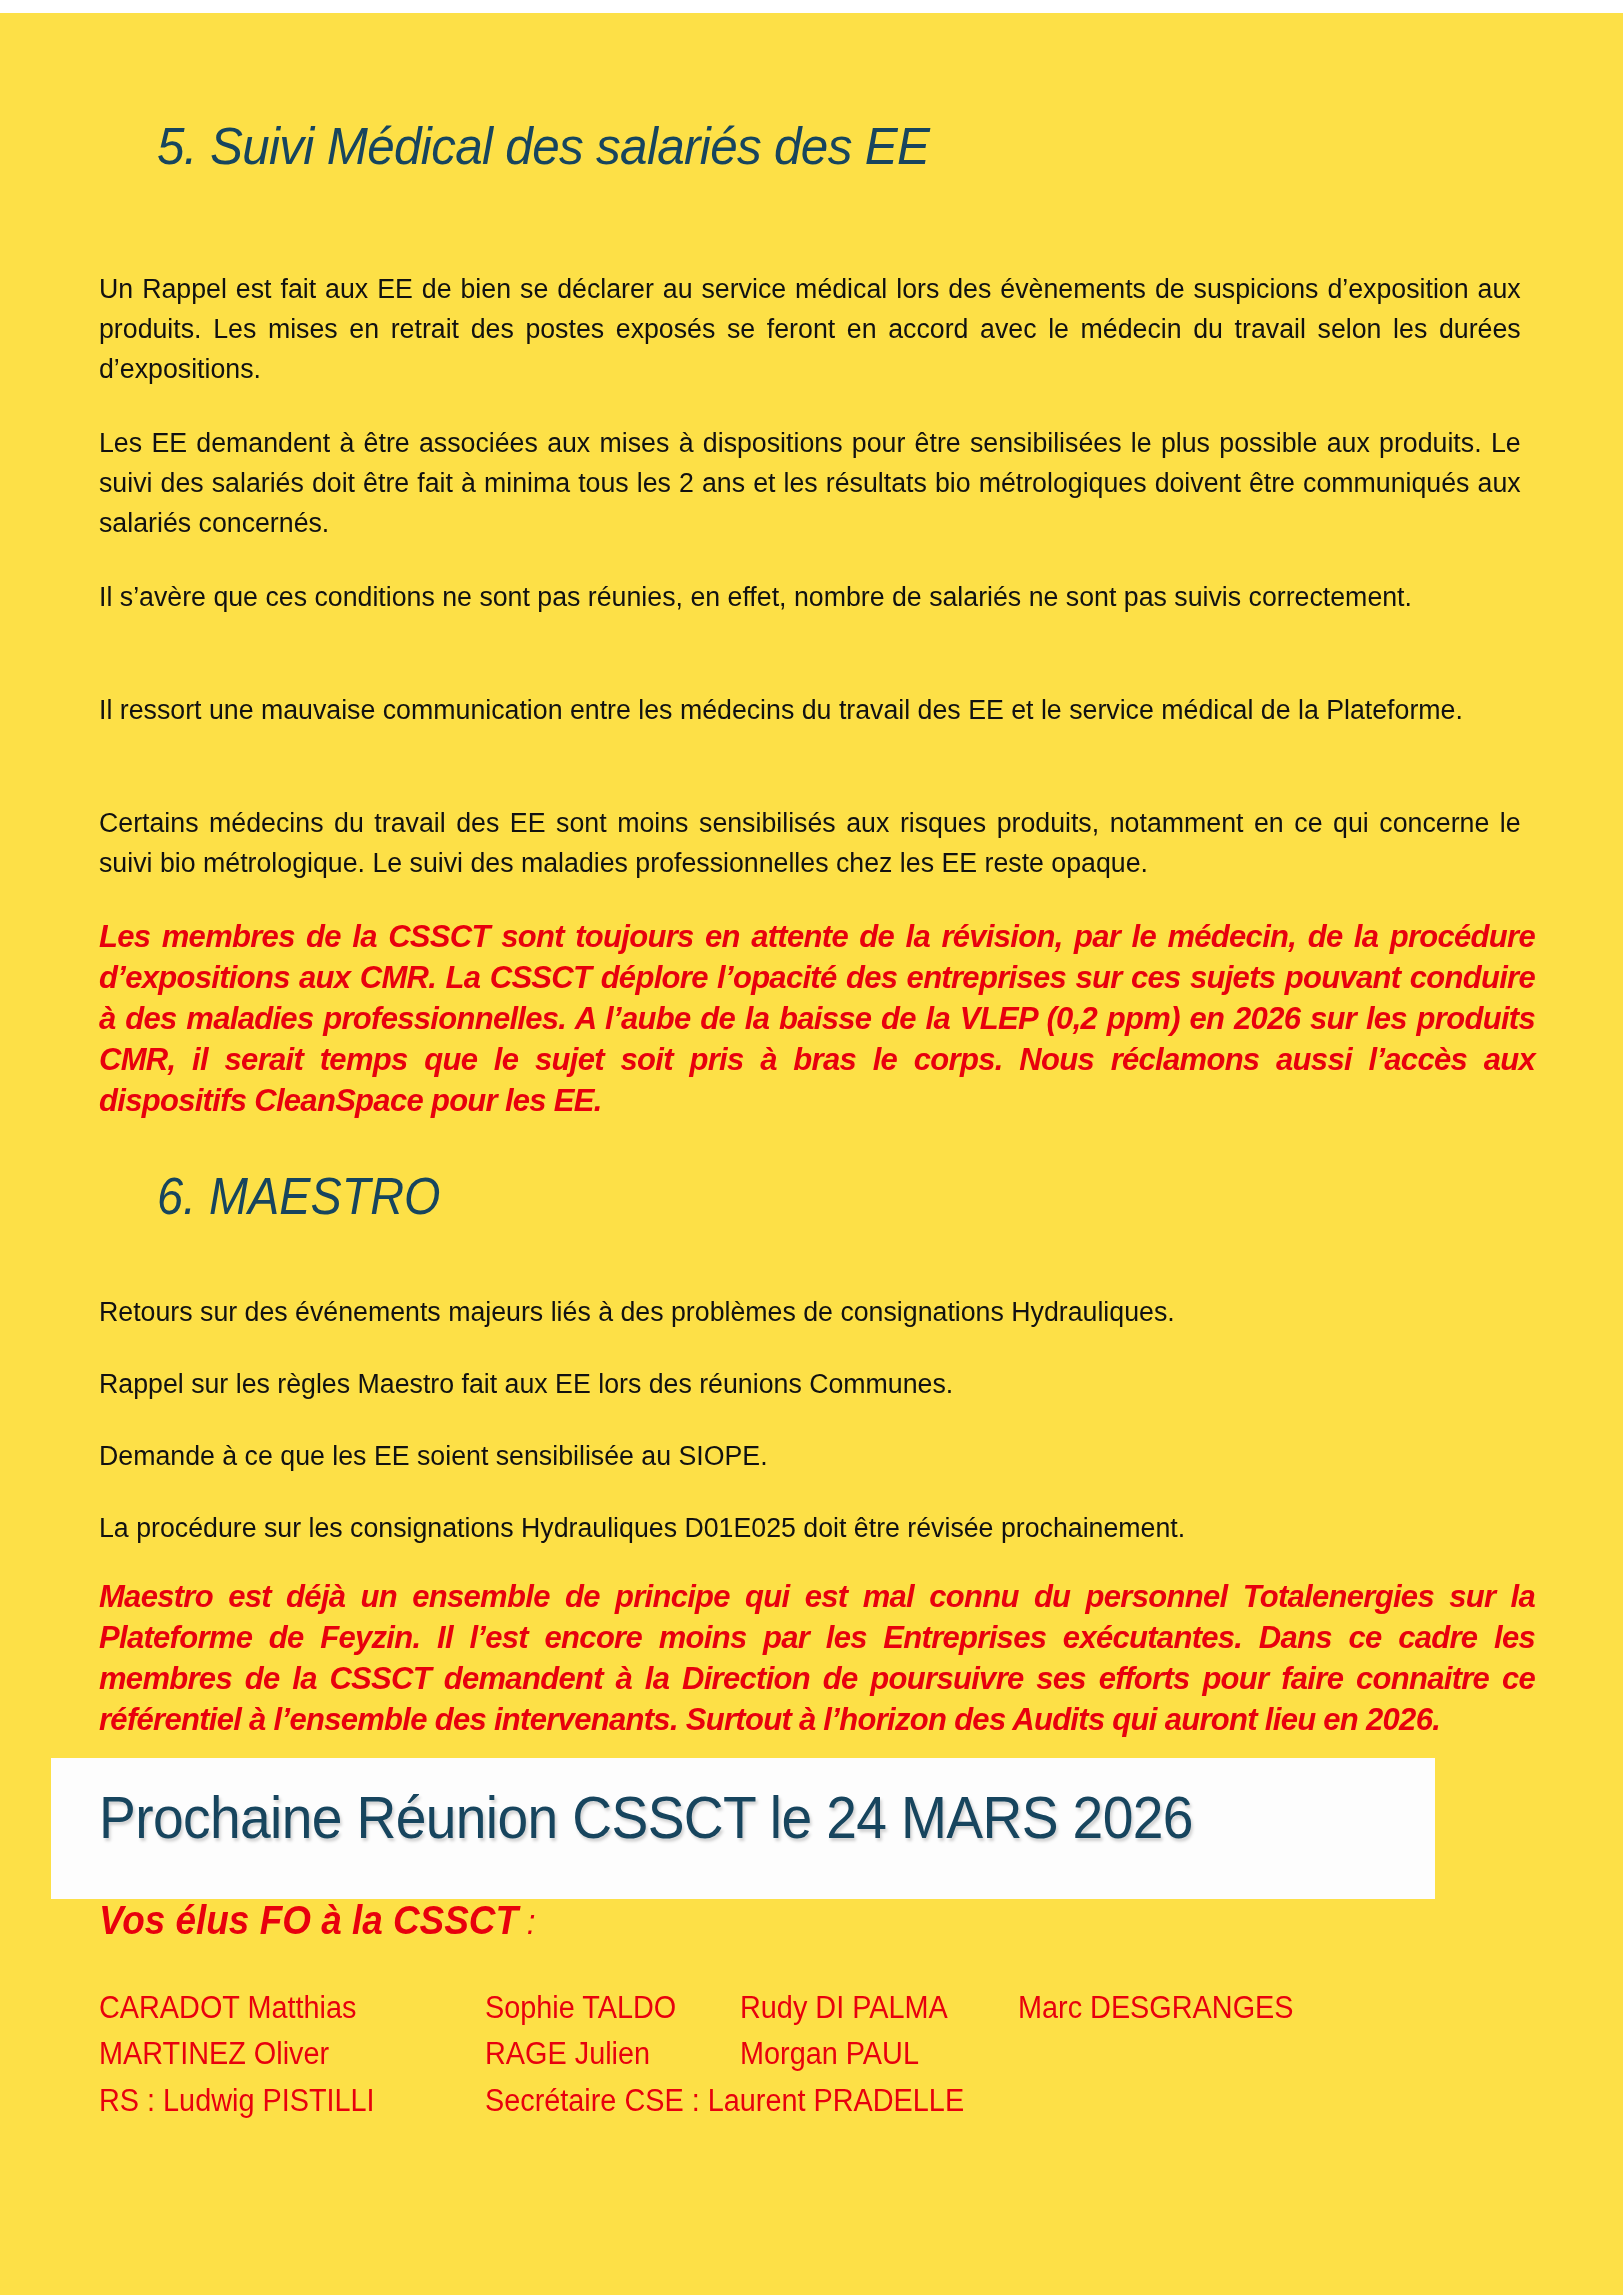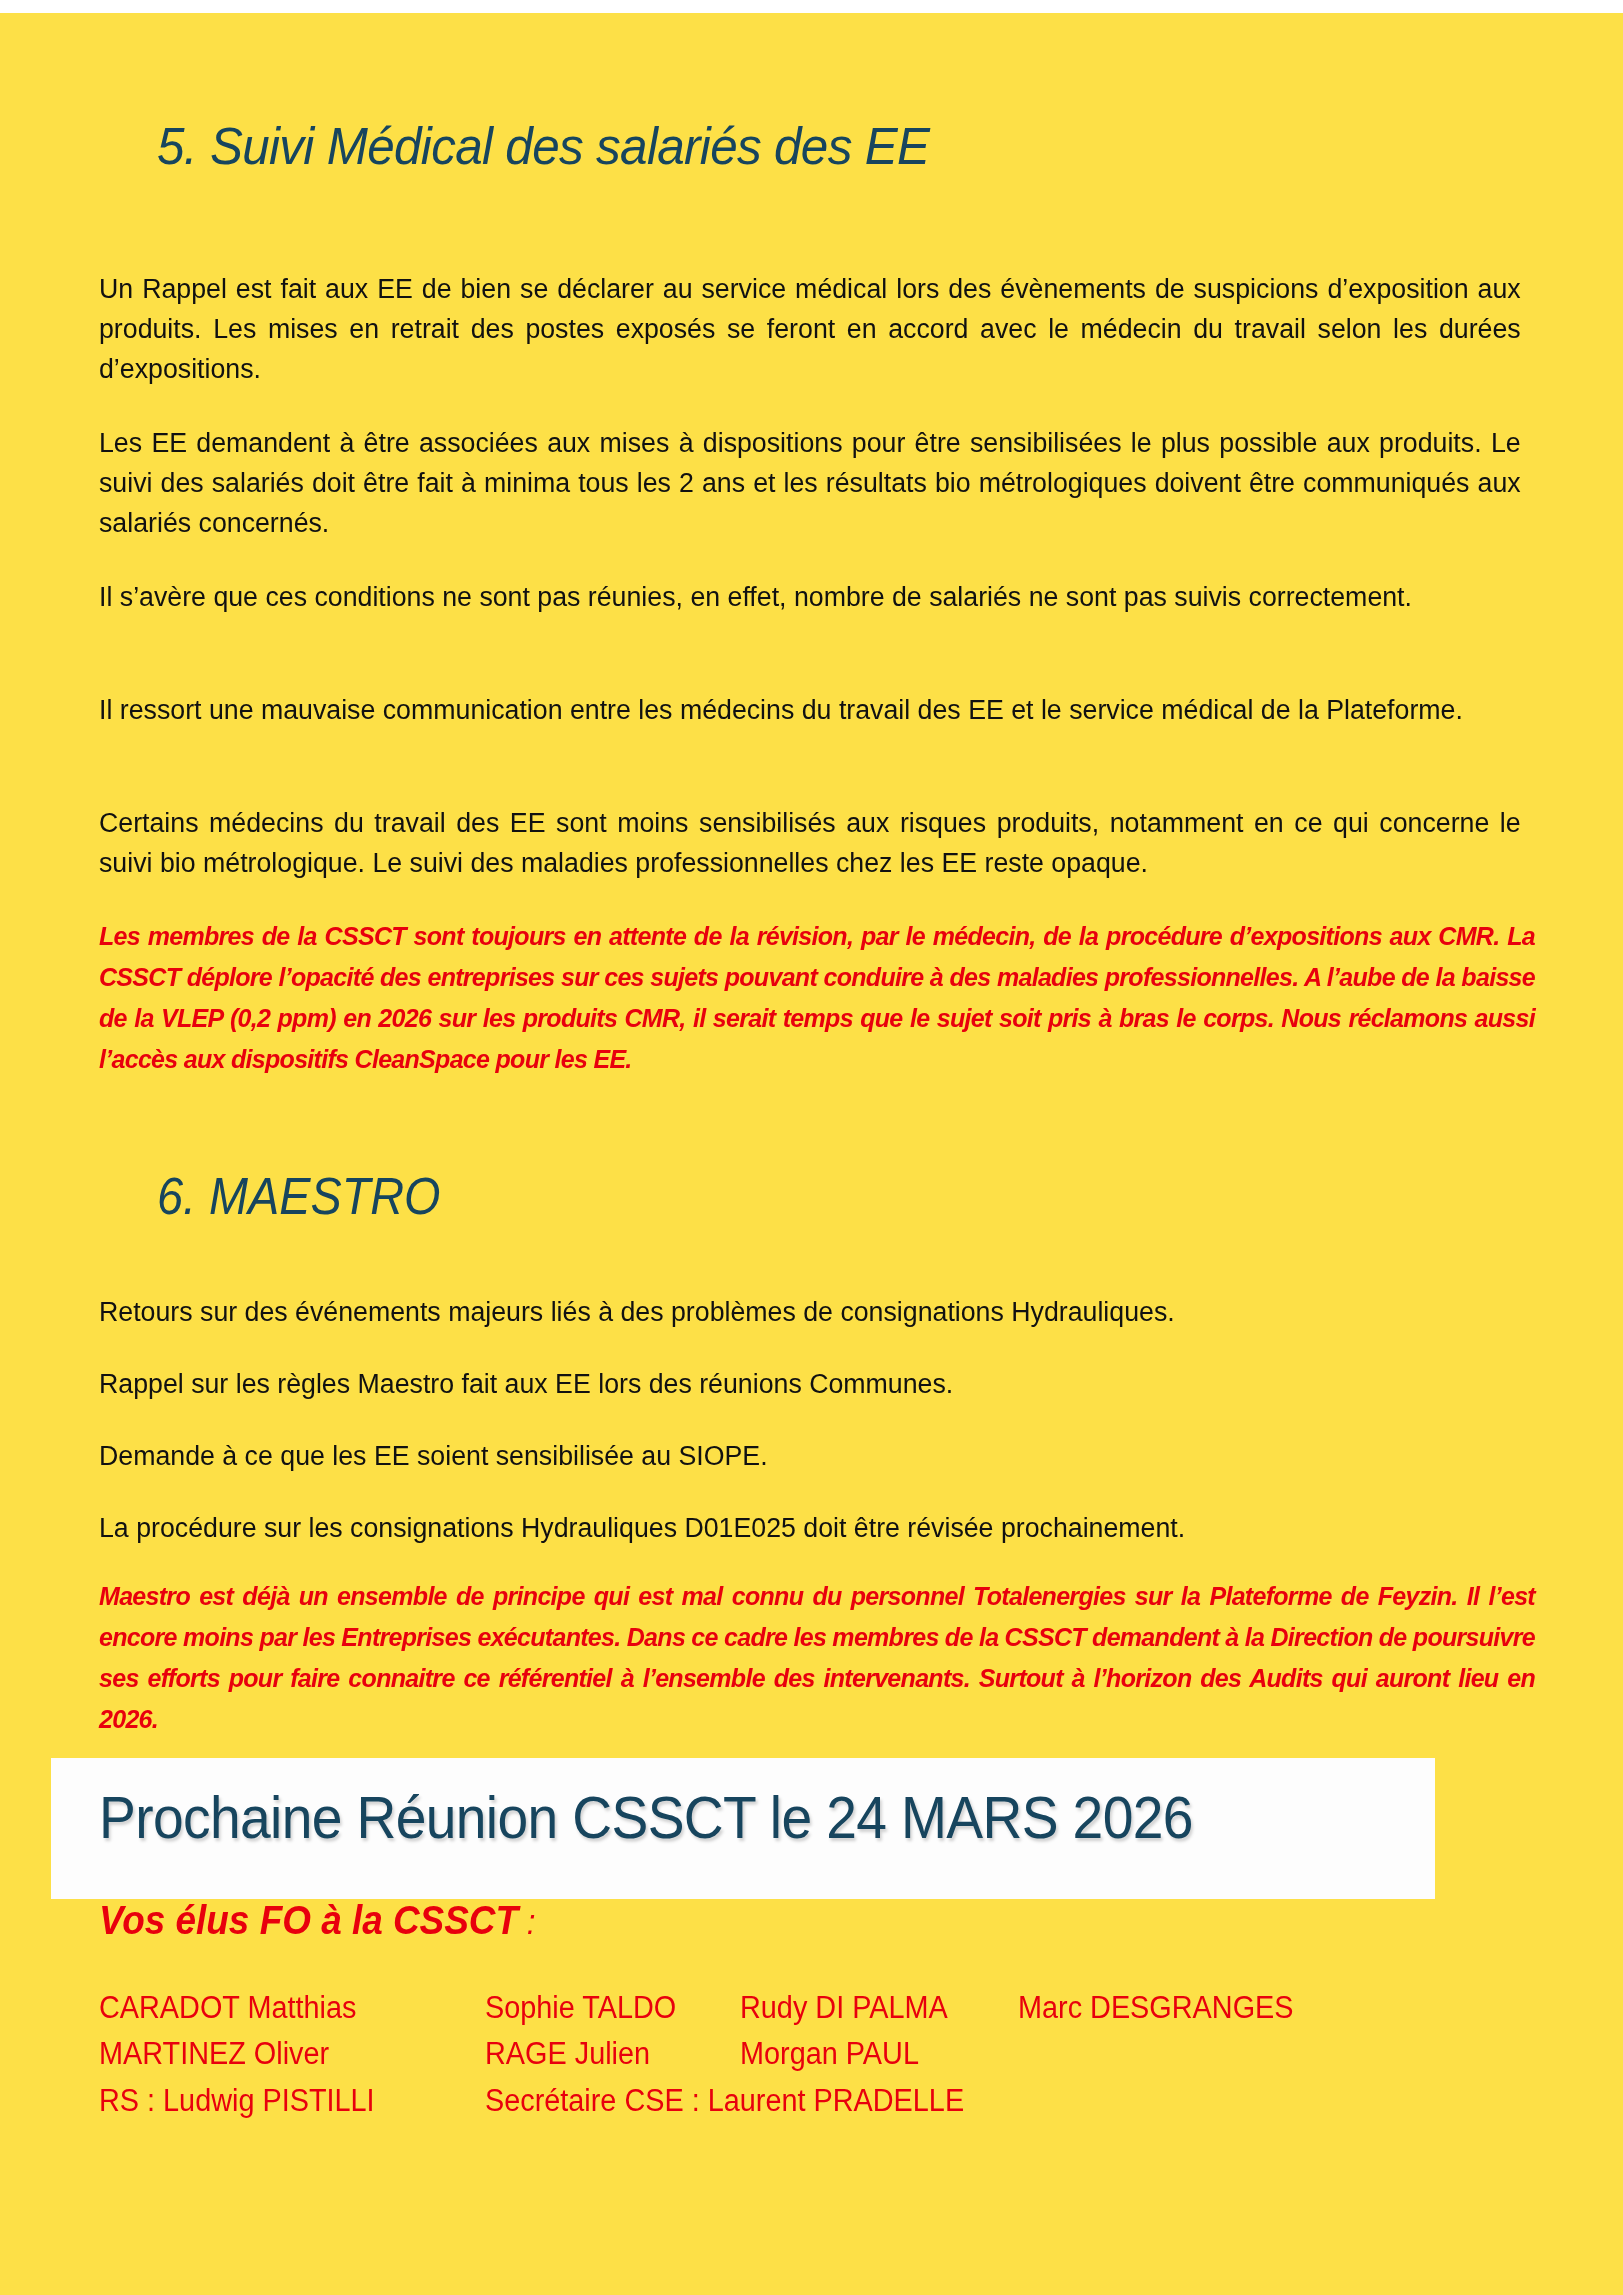--- a/index.html
+++ b/index.html
@@ -18,21 +18,21 @@
       transform: scaleX(0.9); transform-origin: left top;
     }
     .body-p {
       position: absolute; left: 99px; width: 1436px;
       font-family: "Liberation Sans", sans-serif; font-size: 27px; line-height: 40px;
       color: #111111; margin: 0; text-align: justify;
       transform: scaleX(0.99); transform-origin: left top;
     }
     .red-p {
       position: absolute; left: 99px; width: 1436px;
-      font-family: "Liberation Sans", sans-serif; font-size: 25px; line-height: 41px;
+      font-family: "Liberation Sans", sans-serif; font-size: 31px; line-height: 41px;
       color: #e8000d; margin: 0; font-weight: bold; font-style: italic; text-align: justify;
       letter-spacing: -0.7px;
     }
     .next-meeting-bg {
       position: absolute; left: 51px; top: 1745px; width: 1384px; height: 141px;
       background: #fdfdfd;
     }
     .next-meeting {
       position: absolute; left: 99px; top: 1770px;
       font-family: "Liberation Sans", sans-serif; font-size: 60px; color: #17455e;

